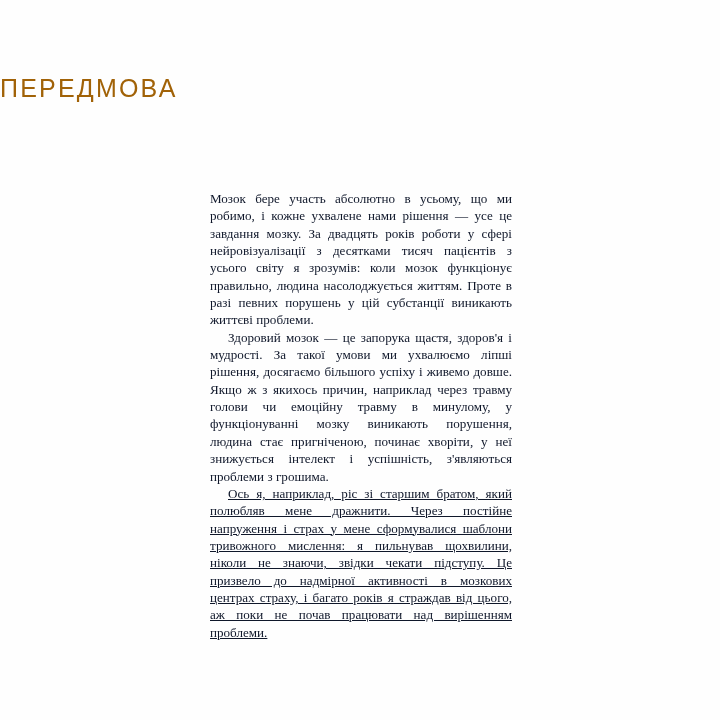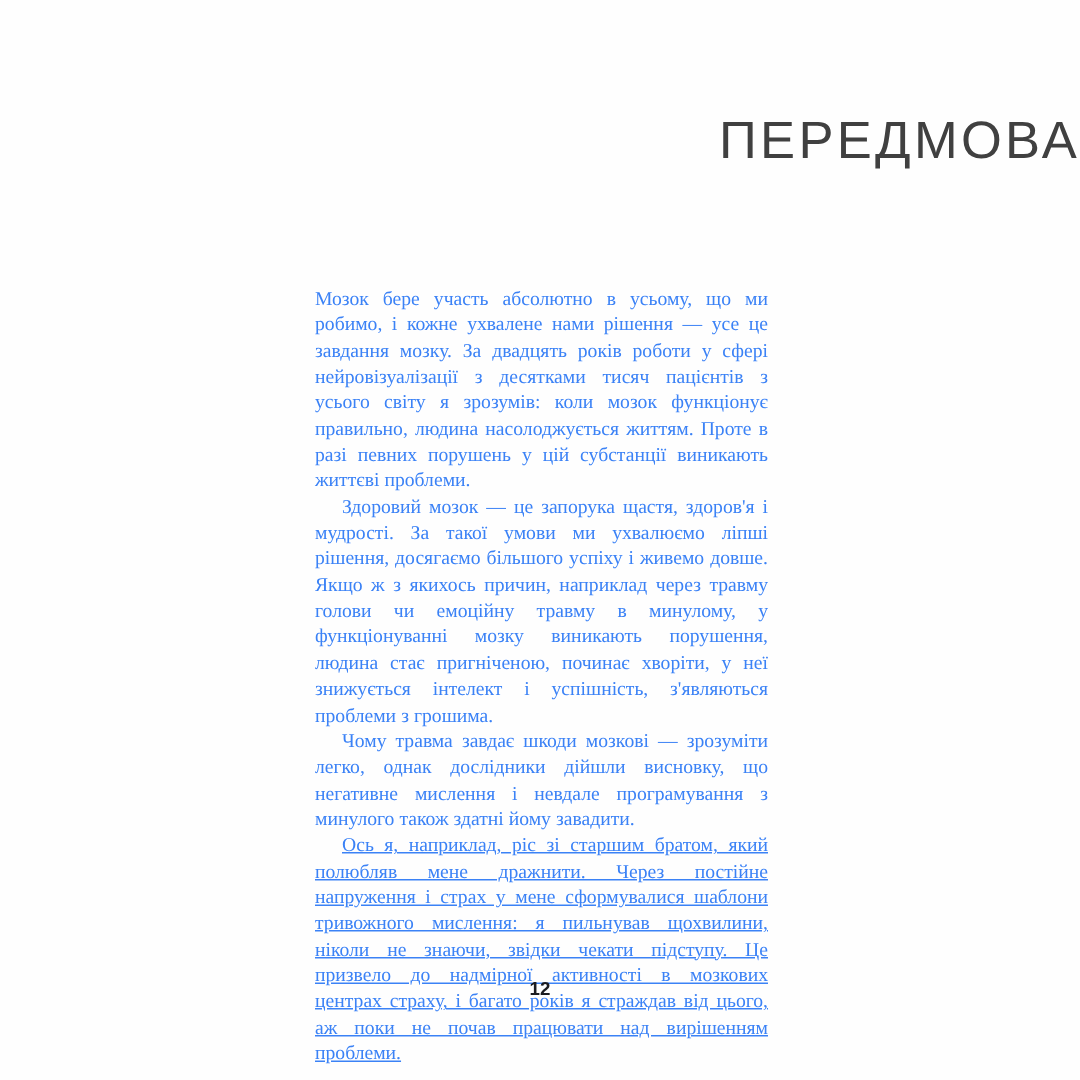--- a/index.html
+++ b/index.html
@@ -18,41 +18,41 @@
     position: relative;
     width: 720px;
     height: 720px;
     background: #fefefe;
   }
   .chapter-title {
     position: absolute;
     top: 74px;
     left: 0;
     width: 720px;
-    text-align: right;
+    text-align: left;
     font-family: "Liberation Sans", "DejaVu Sans", sans-serif;
     font-weight: 300;
-    font-size: 35px;
+    font-size: 25px;
     letter-spacing: 2.2px;
-    color: #404040;
+    color: #a16207;
     white-space: nowrap;
   }
   .body-block {
     position: absolute;
     top: 190px;
     left: 210px;
     width: 302px;
   }
   .para {
     margin: 0;
     text-align: justify;
     text-justify: inter-word;
     font-size: 13.1px;
     line-height: 17.35px;
-    color: #3b82f6;
+    color: #0f172a;
     text-indent: 18px;
     hyphens: manual;
     -webkit-hyphens: manual;
     word-spacing: 0.1px;
   }
   .para.first {
     text-indent: 0;
   }
   .para:last-child {
     text-align: justify;
@@ -73,19 +73,17 @@
 </head>
 <body>
 
 <div class="page">
 
   <div class="chapter-title">ПЕРЕДМОВА</div>
 
   <div class="body-block">
     <p class="para first">Мозок бере участь абсолютно в усьому, що ми робимо, і кожне ухвалене нами рішення — усе це завдання мозку. За двадцять років роботи у сфері нейровізуалізації з десятками тисяч пацієнтів з усього світу я зрозумів: коли мозок функціонує правильно, людина насолоджується життям. Проте в разі певних порушень у цій субстанції виникають життєві проблеми.</p>
     <p class="para">Здоровий мозок — це запорука щастя, здоров'я і мудрості. За такої умови ми ухвалюємо ліпші рішення, досягаємо більшого успіху і живемо довше. Якщо ж з якихось причин, наприклад через травму голови чи емоційну травму в минулому, у функціонуванні мозку виникають порушення, людина стає пригніченою, починає хворіти, у неї знижується інтелект і успішність, з'являються проблеми з грошима.</p>
-    <p class="para">Чому травма завдає шкоди мозкові — зрозуміти легко, однак дослідники дійшли висновку, що негативне мислення і невдале програмування з минулого також здатні йому завадити.</p>
     <p class="para">Ось я, наприклад, ріс зі старшим братом, який полюбляв мене дражнити. Через постійне напруження і страх у мене сформувалися шаблони тривожного мислення: я пильнував щохвилини, ніколи не знаючи, звідки чекати підступу. Це призвело до надмірної активності в мозкових центрах страху, і багато років я страждав від цього, аж поки не почав працювати над вирішенням проблеми.</p>
   </div>
 
-  <div class="page-number">12</div>
 
 </div>
 
 </body></html>

